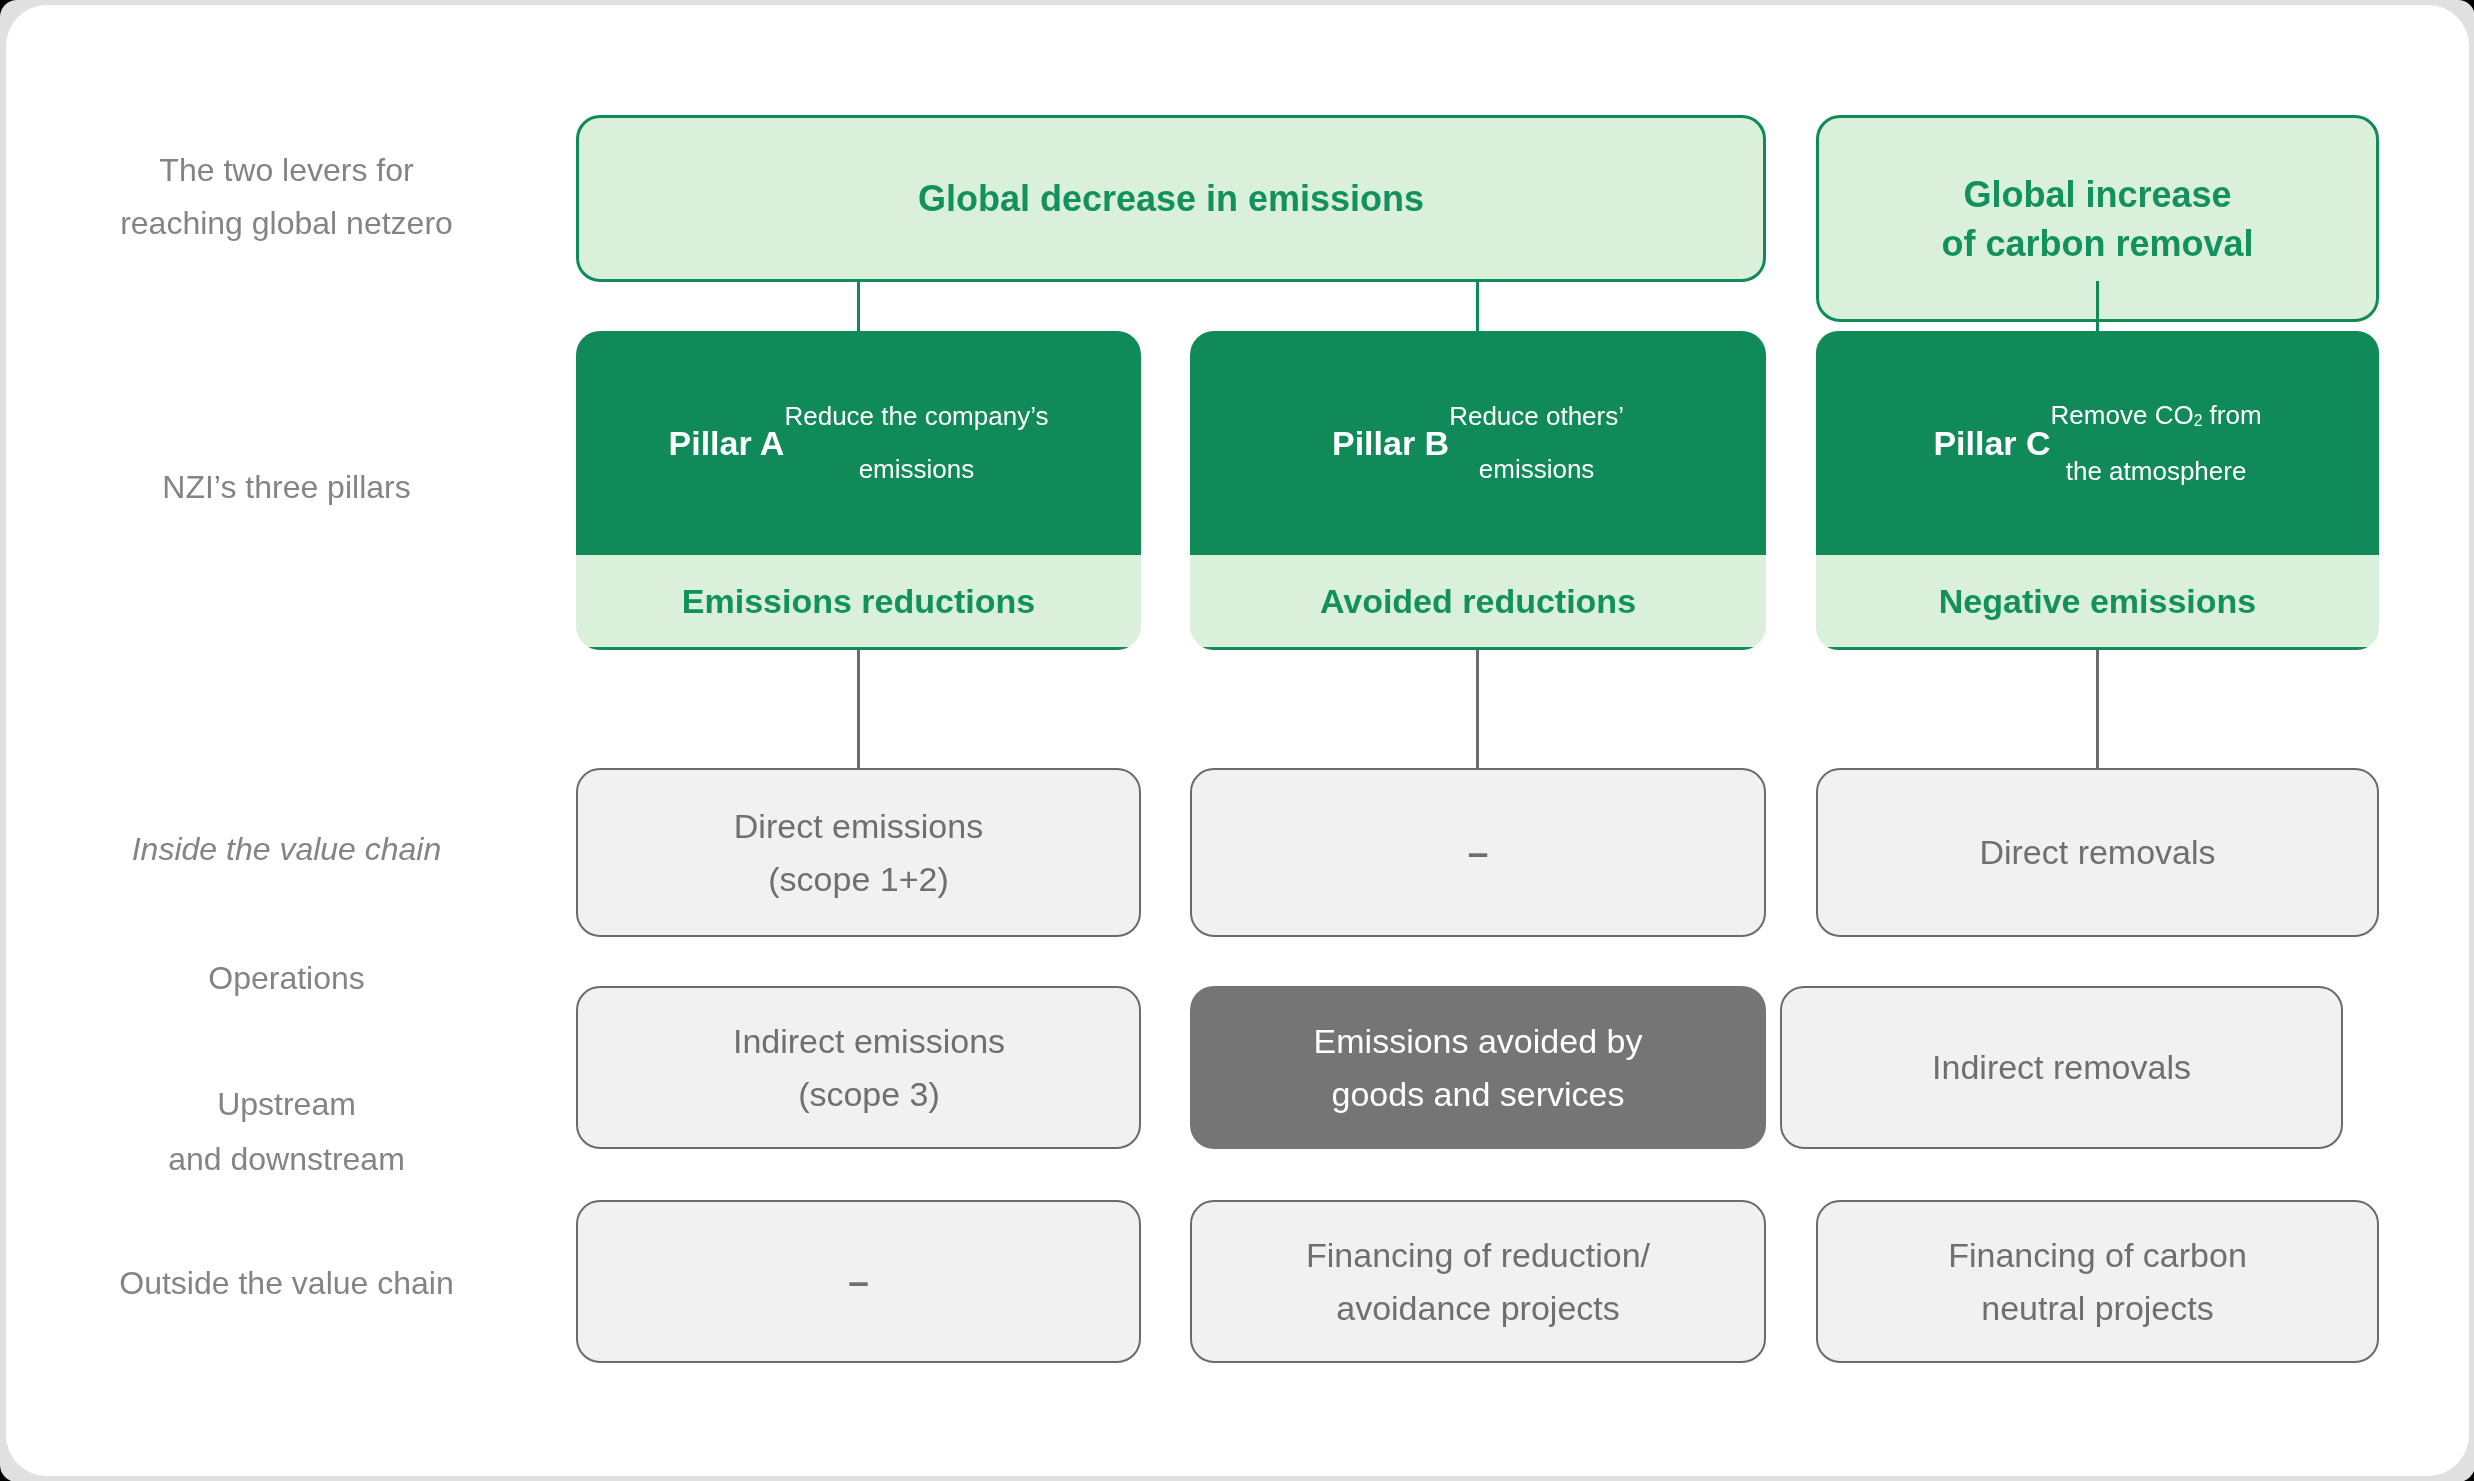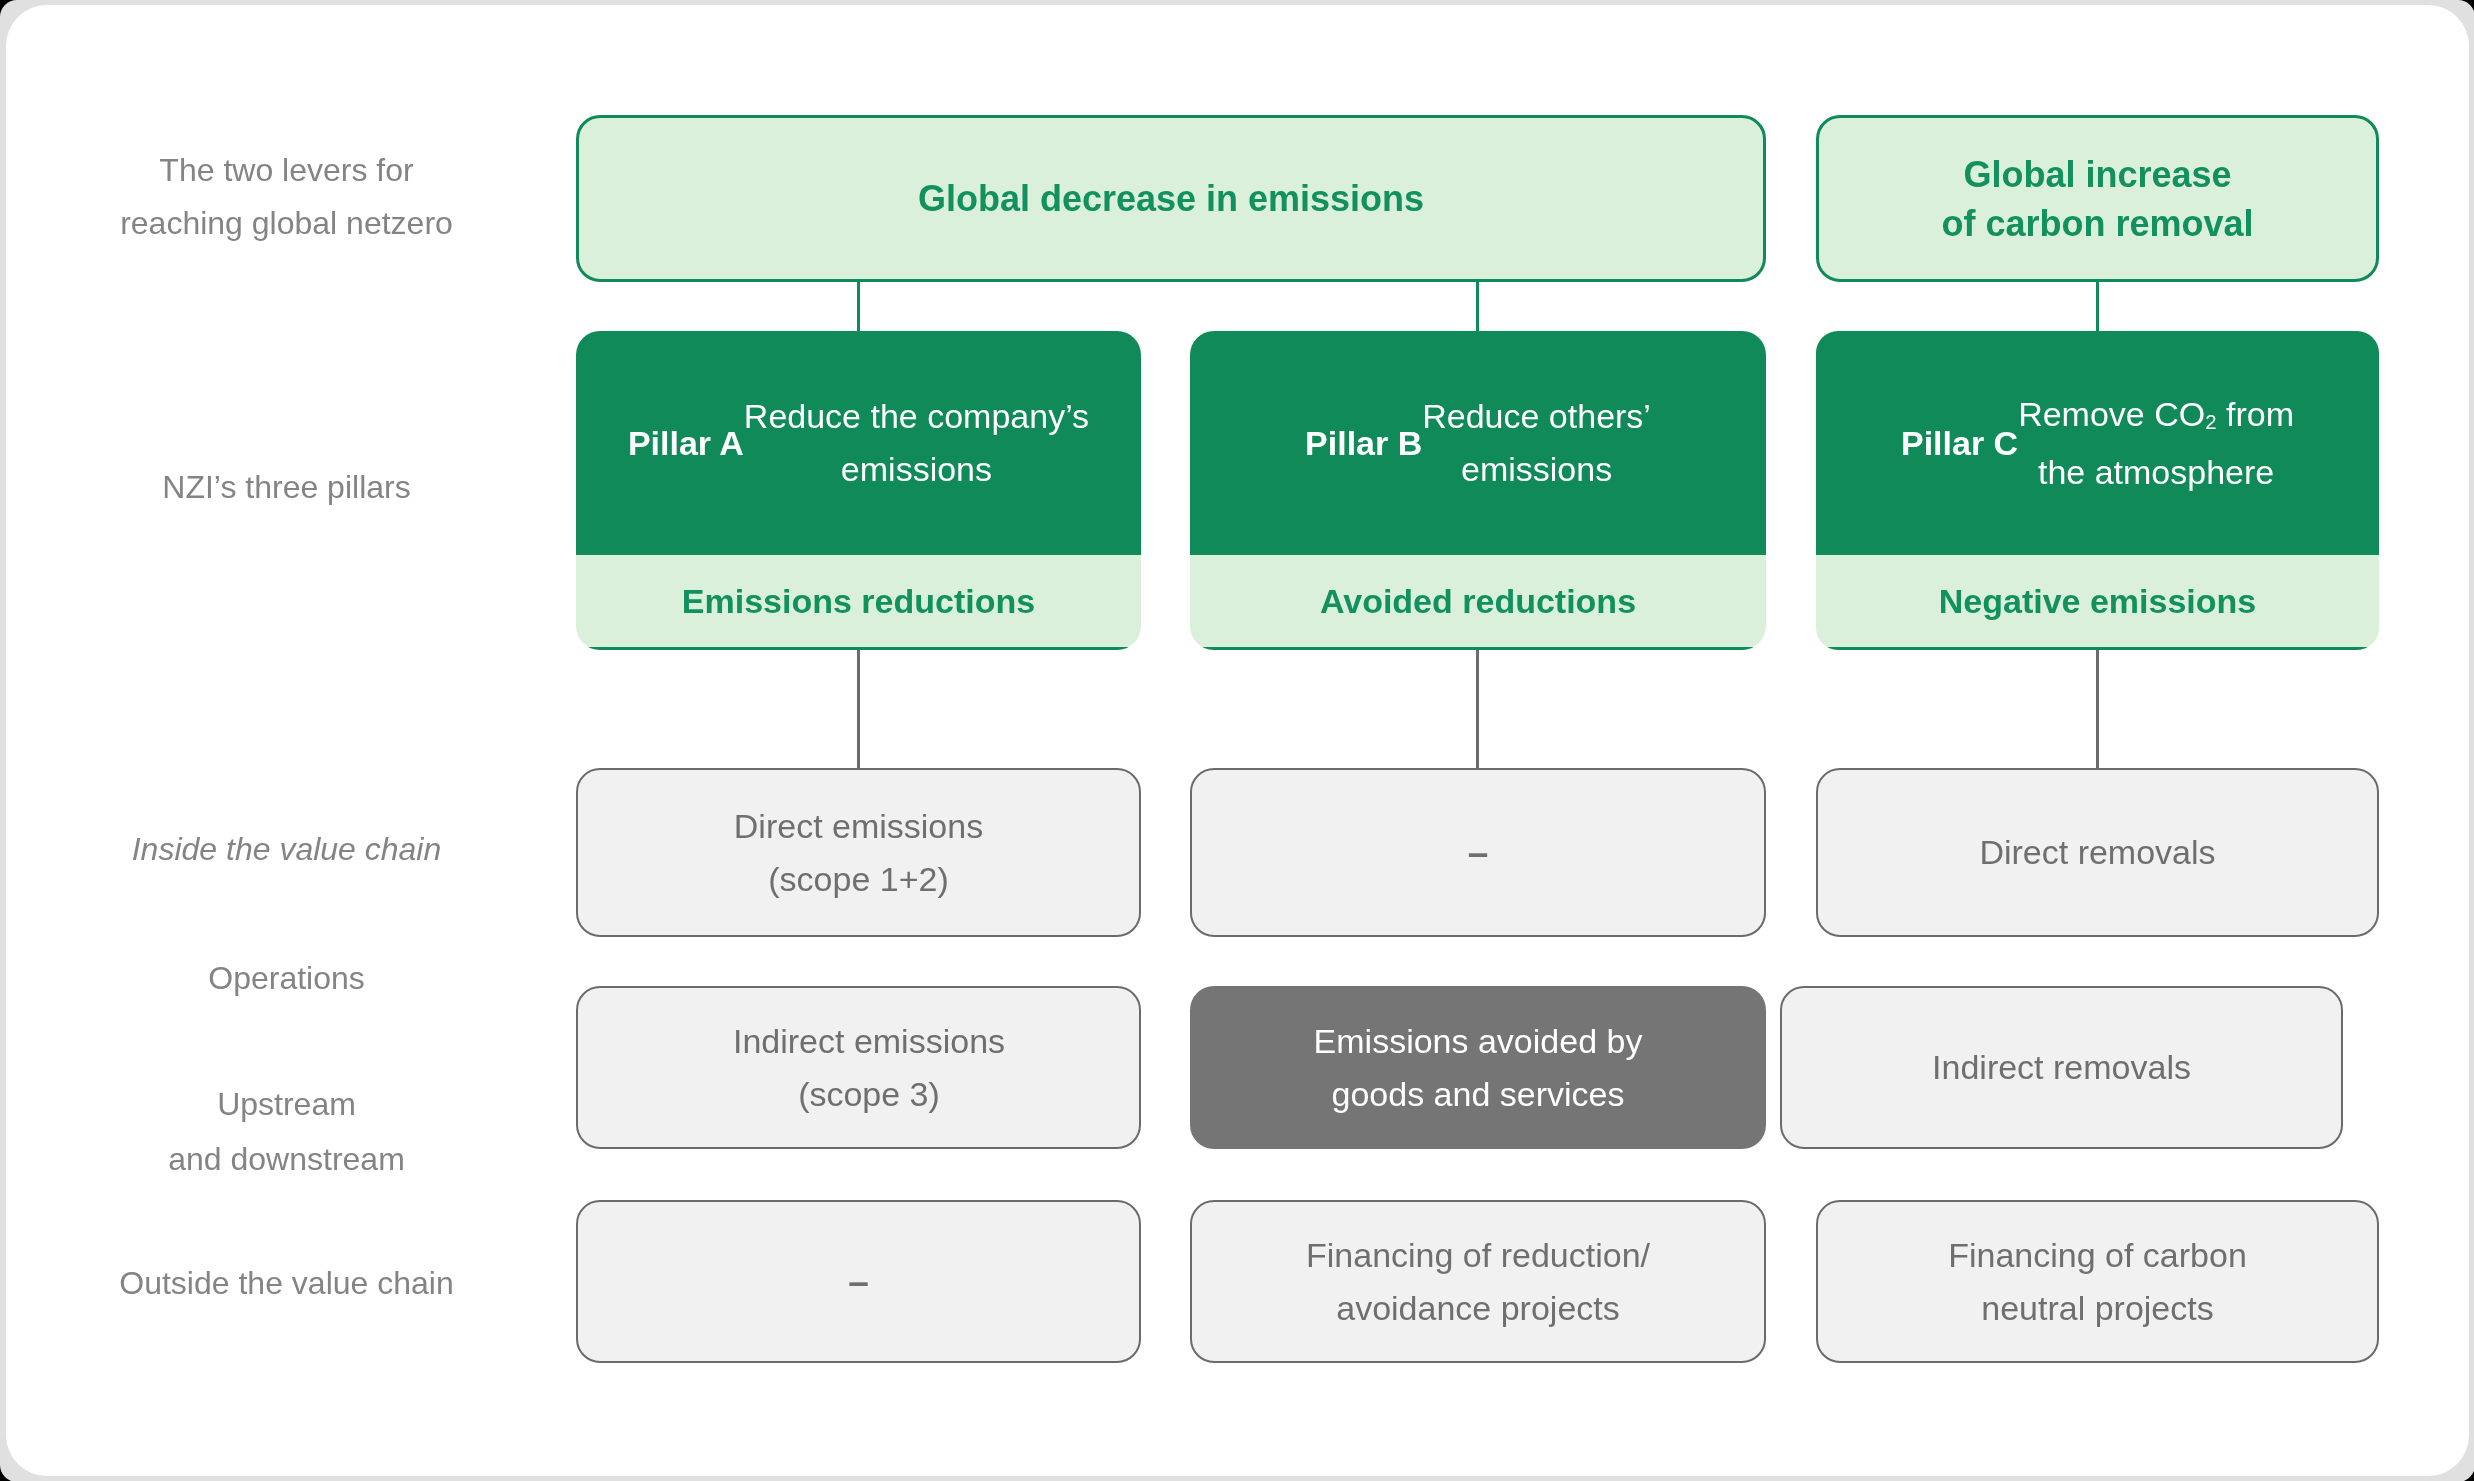--- a/index.html
+++ b/index.html
@@ -27,21 +27,21 @@
        align-items:center;justify-content:center;text-align:center;
        border-radius:24px;white-space:pre-line;}
   .lever{background:var(--light-green);border:3.4px solid var(--green);
          color:var(--green-text);font-weight:700;font-size:36px;line-height:49px;}
   .pillar{position:absolute;box-sizing:border-box;display:flex;
           flex-direction:column;border-radius:24px;overflow:hidden;}
   .p-head{flex:1 1 auto;background:var(--green);color:#ffffff;
           display:flex;flex-direction:row;align-items:center;
           justify-content:center;text-align:center;}
   .p-title{font-weight:700;font-size:34px;line-height:53px;}
-  .p-desc{font-size:34px;line-height:53px;white-space:pre-line;}
+  .p-desc{font-size:26px;line-height:53px;white-space:pre-line;}
   .p-tag{flex:0 0 95px;background:var(--light-green);
          border-bottom:3.4px solid var(--green);box-sizing:border-box;
          color:var(--green-text);font-weight:700;font-size:34px;
          display:flex;align-items:center;justify-content:center;text-align:center;}
   .vline{position:absolute;width:3.4px;}
   .vline.green{background:var(--green);}
   .vline.gray{background:var(--gray-border);}
   .cell{background:var(--gray-fill);border:2.9px solid var(--gray-border);
         color:var(--gray-text);font-size:34px;line-height:53px;}
   .cell.dark{background:var(--dark-gray);border:none;color:#ffffff;}
@@ -60,21 +60,21 @@
   <div class="label" style="top:461px;">NZI’s three pillars</div>
   <div class="label" style="top:823px;font-style:italic;">Inside the value chain</div>
   <div class="label" style="top:952px;">Operations</div>
   <div class="label" style="top:1077px;line-height:55px;">Upstream
 and downstream</div>
   <div class="label" style="top:1257px;">Outside the value chain</div>
 
   <div class="box lever" style="left:576px;top:115px;width:1190px;height:167px;">
     <span>Global decrease in emissions</span>
   </div>
-  <div class="box lever" style="left:1816px;top:115px;width:563px;height:167px;">
+  <div class="box lever" style="left:1816px;top:115px;width:563px;height:207px;">
     <span>Global increase
 of carbon removal</span>
   </div>
 
   <div class="vline green" style="left:857px;top:281px;height:52px;"></div>
   <div class="vline green" style="left:1476px;top:281px;height:52px;"></div>
   <div class="vline green" style="left:2096px;top:281px;height:52px;"></div>
 
   <div class="pillar" style="left:576px;top:331px;width:565px;height:319px;">
     <div class="p-head">

